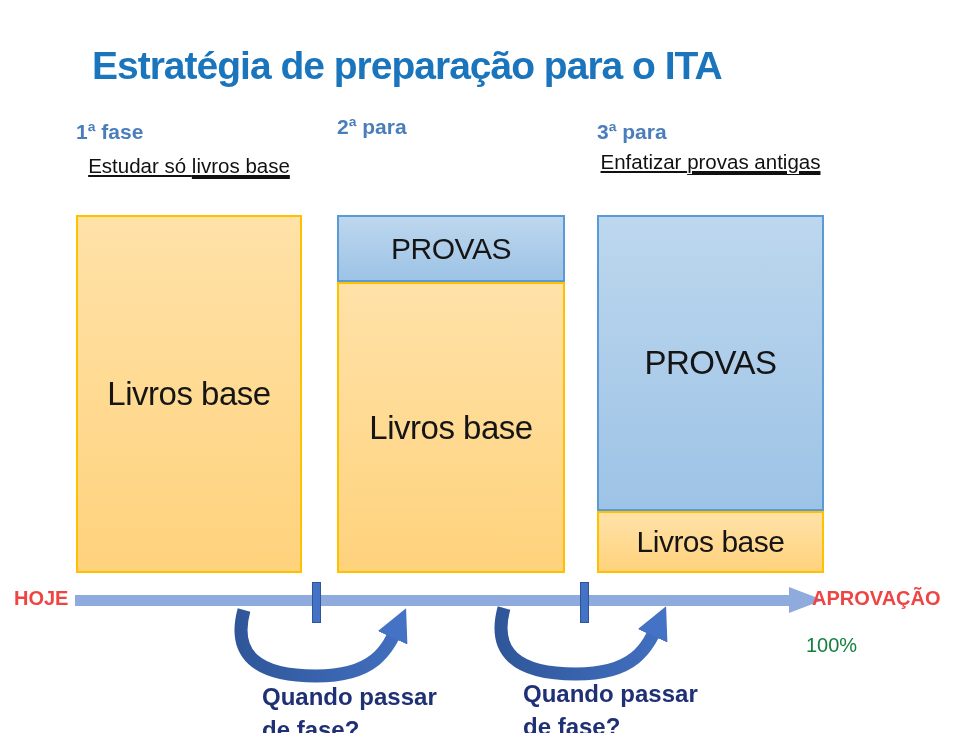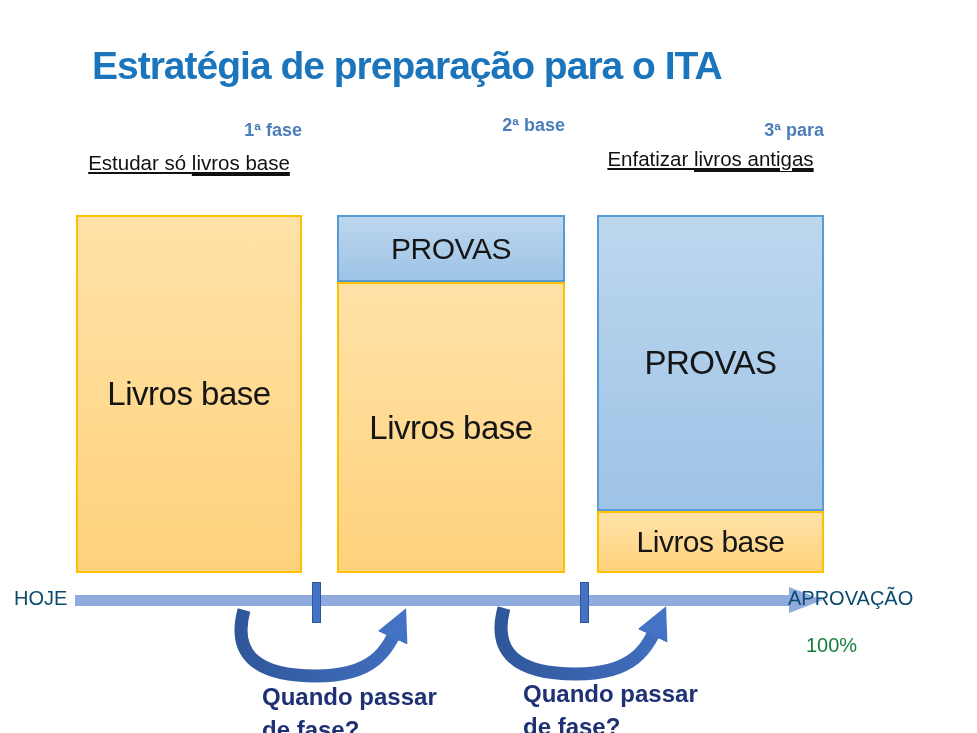--- a/index.html
+++ b/index.html
@@ -9,22 +9,22 @@
   }
   .abs{position:absolute;}
   
   #title{
     left:92px;top:24px;width:800px;
     font-size:39px;font-weight:bold;color:var(--title-blue);
     letter-spacing:-1px;white-space:nowrap;
   }
   
   .phase-header{
-    font-size:18px;font-weight:bold;color:var(--phase-header-blue);
-    text-align:right;white-space:nowrap;
+    font-size:21px;font-weight:bold;color:var(--phase-header-blue);
+    text-align:left;white-space:nowrap;
   }
   .phase-subtitle{
     font-size:20.5px;color:#111;white-space:nowrap;text-decoration:underline;
   }
   .phase-subtitle .u{text-decoration:underline;text-underline-offset:4px;text-decoration-thickness:2px;}
   .centered{text-align:center;}
   
   .study-box{display:flex;flex-direction:column;width:100%;}
   .seg{
     box-sizing:border-box;display:flex;align-items:center;justify-content:center;
@@ -46,21 +46,21 @@
   }
   #timeline-arrowhead{
     left:789px;top:567px;width:0;height:0;
     border-left:34px solid var(--timeline-bar);
     border-top:13.5px solid transparent;border-bottom:13.5px solid transparent;
   }
   .tick{
     width:9px;height:41px;top:562px;
     background:var(--tick-fill);border:1.5px solid var(--tick-border);box-sizing:border-box;
   }
-  .tl-label{font-size:20px;font-weight:normal;color:#0c4a6e;white-space:nowrap;}
+  .tl-label{font-size:20px;font-weight:bold;color:#ef4444;white-space:nowrap;}
   #percent-label{font-size:20px;color:#15803d;}
   
   .question{
     font-size:24px;font-weight:bold;color:var(--question-navy);line-height:33px;white-space:nowrap;
   }
   svg{display:block;}
 </style>
 </head>
 <body>
 
@@ -74,52 +74,52 @@
       <span>Estudar só </span><span class="u">livros base</span><span></span>
     </div>
   </div>
   <div class="abs study-box" style="left:76px;top:195px;width:226px;">
     <div class="seg seg-livros" style="height: 358px;">
       <span class="seg-label">Livros base</span>
     </div>
   </div>
 
   <div class="abs" style="left:337px;top:95px;width:228px;">
-    <div class="phase-header">2ª base</div>
+    <div class="phase-header">2ª para</div>
   </div>
   <div class="abs study-box" style="left:337px;top:195px;width:228px;">
     <div class="seg seg-provas" style="height: 67px;">
       <span class="seg-label sm">PROVAS</span>
     </div>
     <div class="seg seg-livros" style="height: 291px;">
       <span class="seg-label">Livros base</span>
     </div>
   </div>
 
   <div class="abs" style="left:597px;top:100px;width:227px;">
     <div class="phase-header">3ª para</div>
     <div class="phase-subtitle centered" style="margin-top:6px;">
-      <span>Enfatizar </span><span class="u">livros antigas</span><span></span>
+      <span>Enfatizar </span><span class="u">provas antigas</span><span></span>
     </div>
   </div>
   <div class="abs study-box" style="left:597px;top:195px;width:227px;">
     <div class="seg seg-provas" style="height: 296px;">
       <span class="seg-label">PROVAS</span>
     </div>
     <div class="seg seg-livros" style="height: 62px;">
       <span class="seg-label sm">Livros base</span>
     </div>
   </div>
 
   <div class="abs tl-label" style="left:14px;top:567px;">HOJE</div>
   <div id="timeline-bar" class="abs"></div>
   <div id="timeline-arrowhead" class="abs"></div>
   <div class="abs tick" style="left:312px;"></div>
   <div class="abs tick" style="left:580px;"></div>
-  <div class="abs tl-label" style="left:788px;top:567px;">APROVAÇÃO</div>
+  <div class="abs tl-label" style="left:812px;top:567px;">APROVAÇÃO</div>
   <div id="percent-label" class="abs" style="left:806px;top:614px;">100%</div>
 
   <svg class="abs" style="left:228px;top:582px;" width="195" height="85" viewBox="0 0 195 85">
     <defs>
       <linearGradient id="curveGrad1" gradientUnits="userSpaceOnUse" x1="0" y1="0" x2="195" y2="0">
         <stop offset="0" style="stop-color:var(--curve-dark)"></stop>
         <stop offset="1" style="stop-color:var(--curve-light)"></stop>
       </linearGradient>
       <marker id="ah1" viewBox="0 0 10 10" refX="4" refY="5" markerWidth="2.5" markerHeight="2.5" orient="auto">
         <path d="M0,0 L10,5 L0,10 z" fill="var(--curve-light)"></path>

